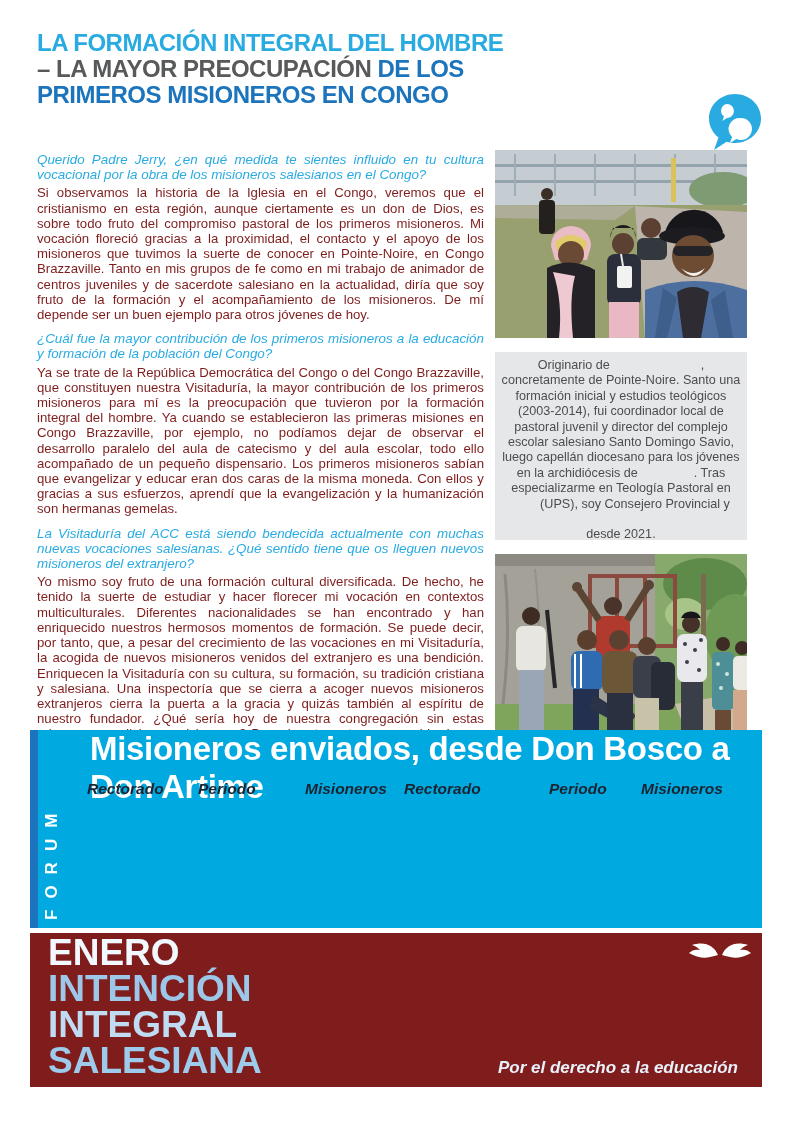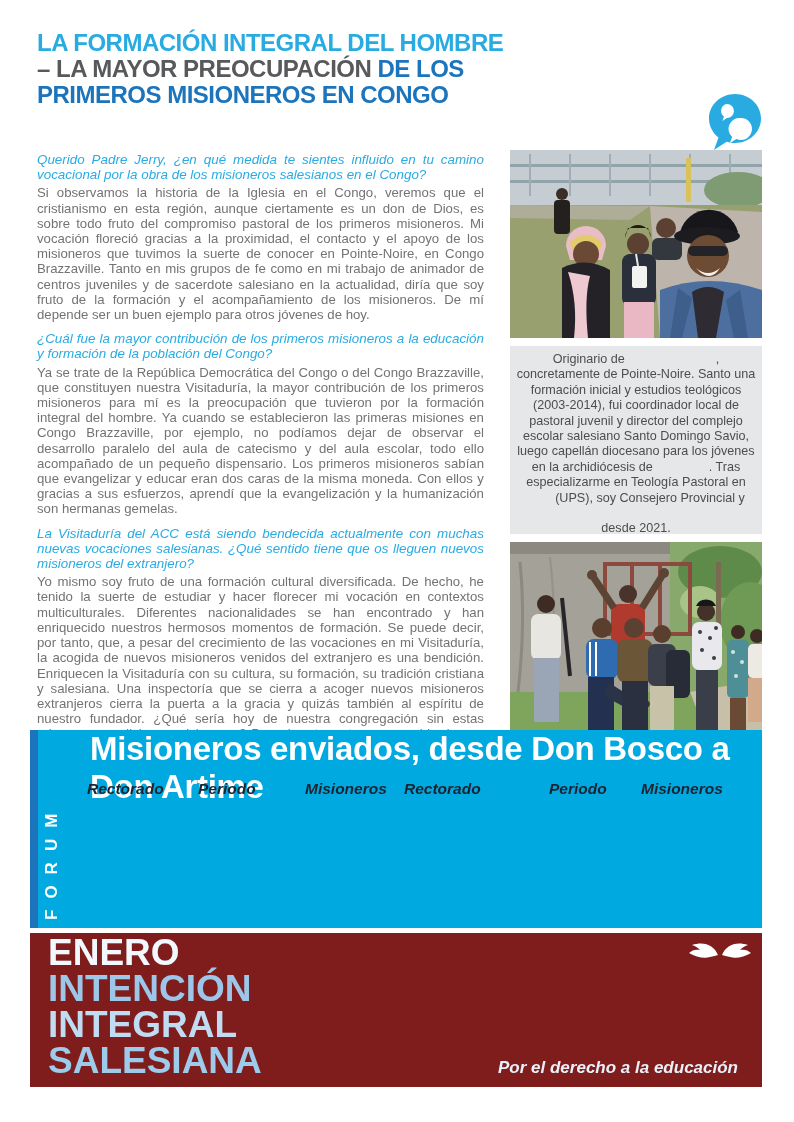--- a/index.html
+++ b/index.html
@@ -12,26 +12,26 @@
   .hl-light{color:#29ABE2;}
   .hl-gray{color:#58595B;}
   .hl-blue{color:#1C75BC;}
 
   
   .chat-icon{position:absolute;left:708px;top:93px;width:54px;height:58px;}
 
   
   .main{position:absolute;left:37px;top:150px;width:725px;display:flex;gap:11px;}
   .col-left{width:462px;}
-  .col-right{width:276px;display:flex;flex-direction:column;gap:8px;align-items:flex-end;}
+  .col-right{width:276px;display:flex;flex-direction:column;gap:14px;}
 
   .question{color:#29ABE2;font-style:italic;font-size:13.4px;line-height:15.2px;
             text-align:justify;margin:9px 0 3px 0;}
   .question:first-child{margin-top:2px;}
-  .answer{color:#737373;font-size:13.2px;line-height:15.2px;text-align:justify;margin:0;}
+  .answer{color:#7f1d1d;font-size:13.2px;line-height:15.2px;text-align:justify;margin:0;}
 
   .photo{width:252px;overflow:hidden;background:#cccccc;}
   .photo1{height:188px;}
   .photo2{height:196px;}
   .caption-box{width:252px;height:188px;background:#E6E7E8;box-sizing:border-box;
                padding:6px 4px 0 4px;text-align:center;color:#4D4D4F;
                font-size:12.6px;line-height:15.4px;}
 
   
   .forum-band{position:absolute;left:30px;top:730px;width:732px;height:198px;
@@ -67,21 +67,21 @@
     <svg width="54" height="58" viewBox="0 0 54 58">
       <path d="M27 1 C41.4 1 53 12 53 25.5 C53 39 41.4 50 27 50 C24 50 21.2 49.6 18.6 48.7 L6 57 L10.5 44.5 C4.7 39.9 1 33.1 1 25.5 C1 12 12.6 1 27 1 Z" fill="#29ABE2"></path>
       <path d="M19 11 a7 7 0 1 1 -0.1 14 l-4.5 3 1.6-4.4 a7 7 0 0 1 2.9-12.6 Z" fill="#ffffff"></path>
       <path d="M33 25 a11 11 0 1 1 -0.1 22 c-1.6 0-3.2-0.3-4.6-0.9 l-6.5 4.2 2.3-6.3 a11 11 0 0 1 8.9-19 Z" fill="#ffffff"></path>
     </svg>
   </div>
 
   <div class="main">
 
     <div class="col-left">
-      <p class="question">Querido Padre Jerry, ¿en qué medida te sientes influido en tu camino vocacional por la obra de los misioneros salesianos en el Congo?</p>
+      <p class="question">Querido Padre Jerry, ¿en qué medida te sientes influido en tu cultura vocacional por la obra de los misioneros salesianos en el Congo?</p>
       <p class="answer">Si observamos la historia de la Iglesia en el Congo, veremos que el cristianismo en esta región, aunque ciertamente es un don de Dios, es sobre todo fruto del compromiso pastoral de los primeros misioneros. Mi vocación floreció gracias a la proximidad, el contacto y el apoyo de los misioneros que tuvimos la suerte de conocer en Pointe-Noire, en Congo Brazzaville. Tanto en mis grupos de fe como en mi trabajo de animador de centros juveniles y de sacerdote salesiano en la actualidad, diría que soy fruto de la formación y el acompañamiento de los misioneros. De mí depende ser un buen ejemplo para otros jóvenes de hoy.</p>
       <p class="question">¿Cuál fue la mayor contribución de los primeros misioneros a la educación y formación de la población del Congo?</p>
       <p class="answer">Ya se trate de la República Democrática del Congo o del Congo Brazzaville, que constituyen nuestra Visitaduría, la mayor contribución de los primeros misioneros para mí es la preocupación que tuvieron por la formación integral del hombre. Ya cuando se establecieron las primeras misiones en Congo Brazzaville, por ejemplo, no podíamos dejar de observar el desarrollo paralelo del aula de catecismo y del aula escolar, todo ello acompañado de un pequeño dispensario. Los primeros misioneros sabían que evangelizar y educar eran dos caras de la misma moneda. Con ellos y gracias a sus esfuerzos, aprendí que la evangelización y la humanización son hermanas gemelas.</p>
       <p class="question">La Visitaduría del ACC está siendo bendecida actualmente con muchas nuevas vocaciones salesianas. ¿Qué sentido tiene que os lleguen nuevos misioneros del extranjero?</p>
       <p class="answer">Yo mismo soy fruto de una formación cultural diversificada. De hecho, he tenido la suerte de estudiar y hacer florecer mi vocación en contextos multiculturales. Diferentes nacionalidades se han encontrado y han enriquecido nuestros hermosos momentos de formación. Se puede decir, por tanto, que, a pesar del crecimiento de las vocaciones en mi Visitaduría, la acogida de nuevos misioneros venidos del extranjero es una bendición. Enriquecen la Visitaduría con su cultura, su formación, su tradición cristiana y salesiana. Una inspectoría que se cierra a acoger nuevos misioneros extranjeros cierra la puerta a la gracia y quizás también al espíritu de nuestro fundador. ¿Qué sería hoy de nuestra congregación sin estas primeras expediciones misioneras? Por mi parte, estoy convencido de que la uniformidad empobrece el carisma, mientras que la diversidad lo enriquece.</p>
     </div>
 
     <div class="col-right">
 
       <div class="photo photo1">

